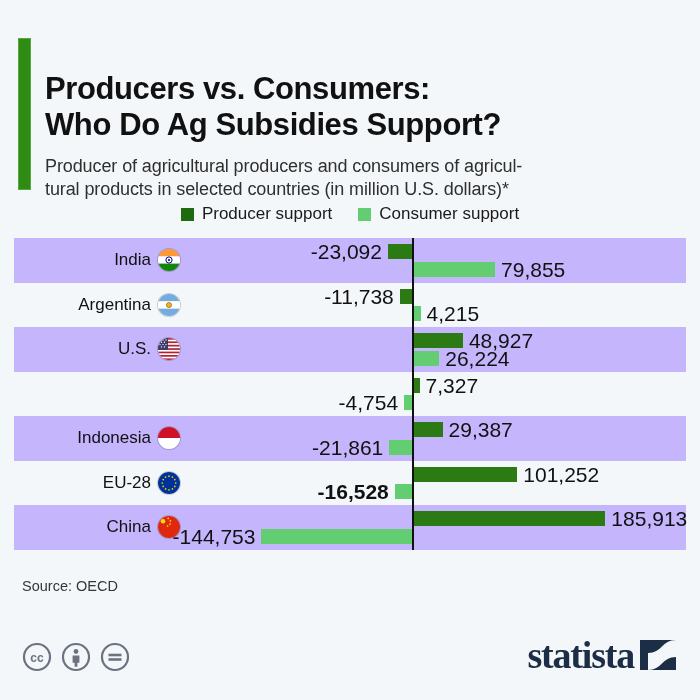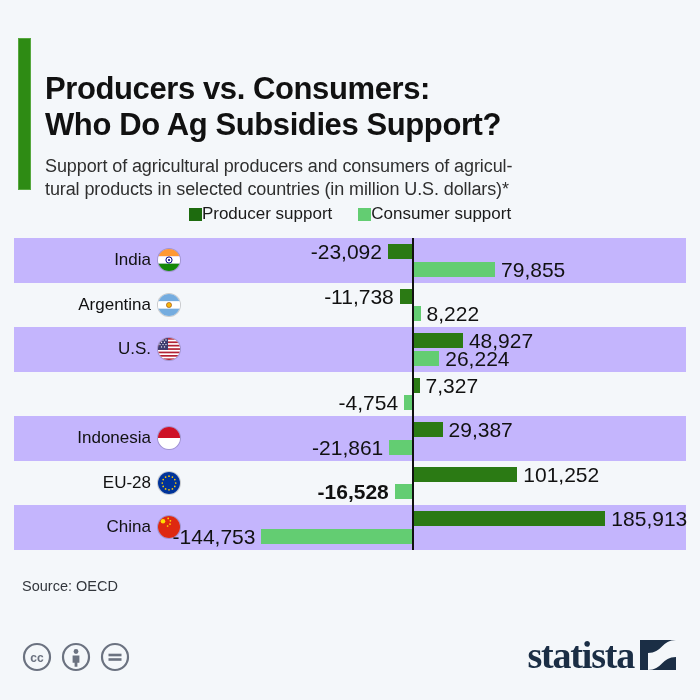--- a/index.html
+++ b/index.html
@@ -27,21 +27,21 @@
     font-size:18px;line-height:1.28;color:#2f2f2f;margin-top:11px;
     letter-spacing:-0.1px;
   }
   .subtitle .s2{display:block;}
 
   
   .legend{
     position:absolute;top:204px;left:0;width:700px;
     display:flex;justify-content:center;align-items:center;gap:26px;
   }
-  .legend-item{display:flex;align-items:center;text-align:center;}
+  .legend-item{display:flex;align-items:center;gap:8px;text-align:center;}
   .swatch{width:13px;height:13px;display:inline-block;}
   .sw-producer{background:#1d6b0e;}
   .sw-consumer{background:#63cd72;}
   .legend-label{font-size:17px;color:#1a1a1a;}
 
   
   .chart{position:absolute;left:14px;top:238px;width:672px;height:328px;}
   .row{position:relative;height:44.5px;width:100%;}
   .row.alt{background:#c4b5fd;}
   .row-label{
@@ -96,21 +96,21 @@
 <div class="canvas">
 
   <div class="accent-bar"></div>
 
   <div class="header">
     <h1 class="title">
       <span>Producers vs. Consumers:</span>
       <span class="l2">Who Do Ag Subsidies Support?</span>
     </h1>
     <div class="subtitle">
-      <span>Support of agricultural producers and consumers of agricul-</span>
+      <span>Producer of agricultural producers and consumers of agricul-</span>
       <span class="s2">tural products in selected countries (in million U.S. dollars)*</span>
     </div>
   </div>
 
   <div class="legend">
     <div class="legend-item">
       <span class="swatch sw-producer"></span>
       <span class="legend-label">Producer support</span>
     </div>
     <div class="legend-item">
@@ -150,21 +150,21 @@
               <rect width="22" height="7.34" y="7.33" fill="#ffffff"></rect>
               <rect width="22" height="7.33" y="14.67" fill="#74acdf"></rect>
               <circle cx="11" cy="11" r="2.6" fill="#f6b40e" stroke="#85340a" stroke-width="0.5"></circle>
             </svg>
           </span>
         </div>
         <div class="plot">
           <div class="bar producer" style="left: 219.792px; width: 12.2075px;"></div>
           <div class="val neg" style="top: 6px; right: 292.208px;">-11,738</div>
           <div class="bar consumer" style="left: 232px; width: 8.55088px;"></div>
-          <div class="val pos" style="top: 23.5px; left: 246.551px;">8,222</div>
+          <div class="val pos" style="top: 23.5px; left: 246.551px;">4,215</div>
           <div class="axis"></div>
         </div>
       </div>
       <div class="row alt">
         <div class="row-label">
           <span>U.S.</span>
           <span class="flag">
             <svg viewBox="0 0 22 22">
               <rect width="22" height="22" fill="#ffffff"></rect>
               <g fill="#b22234">

